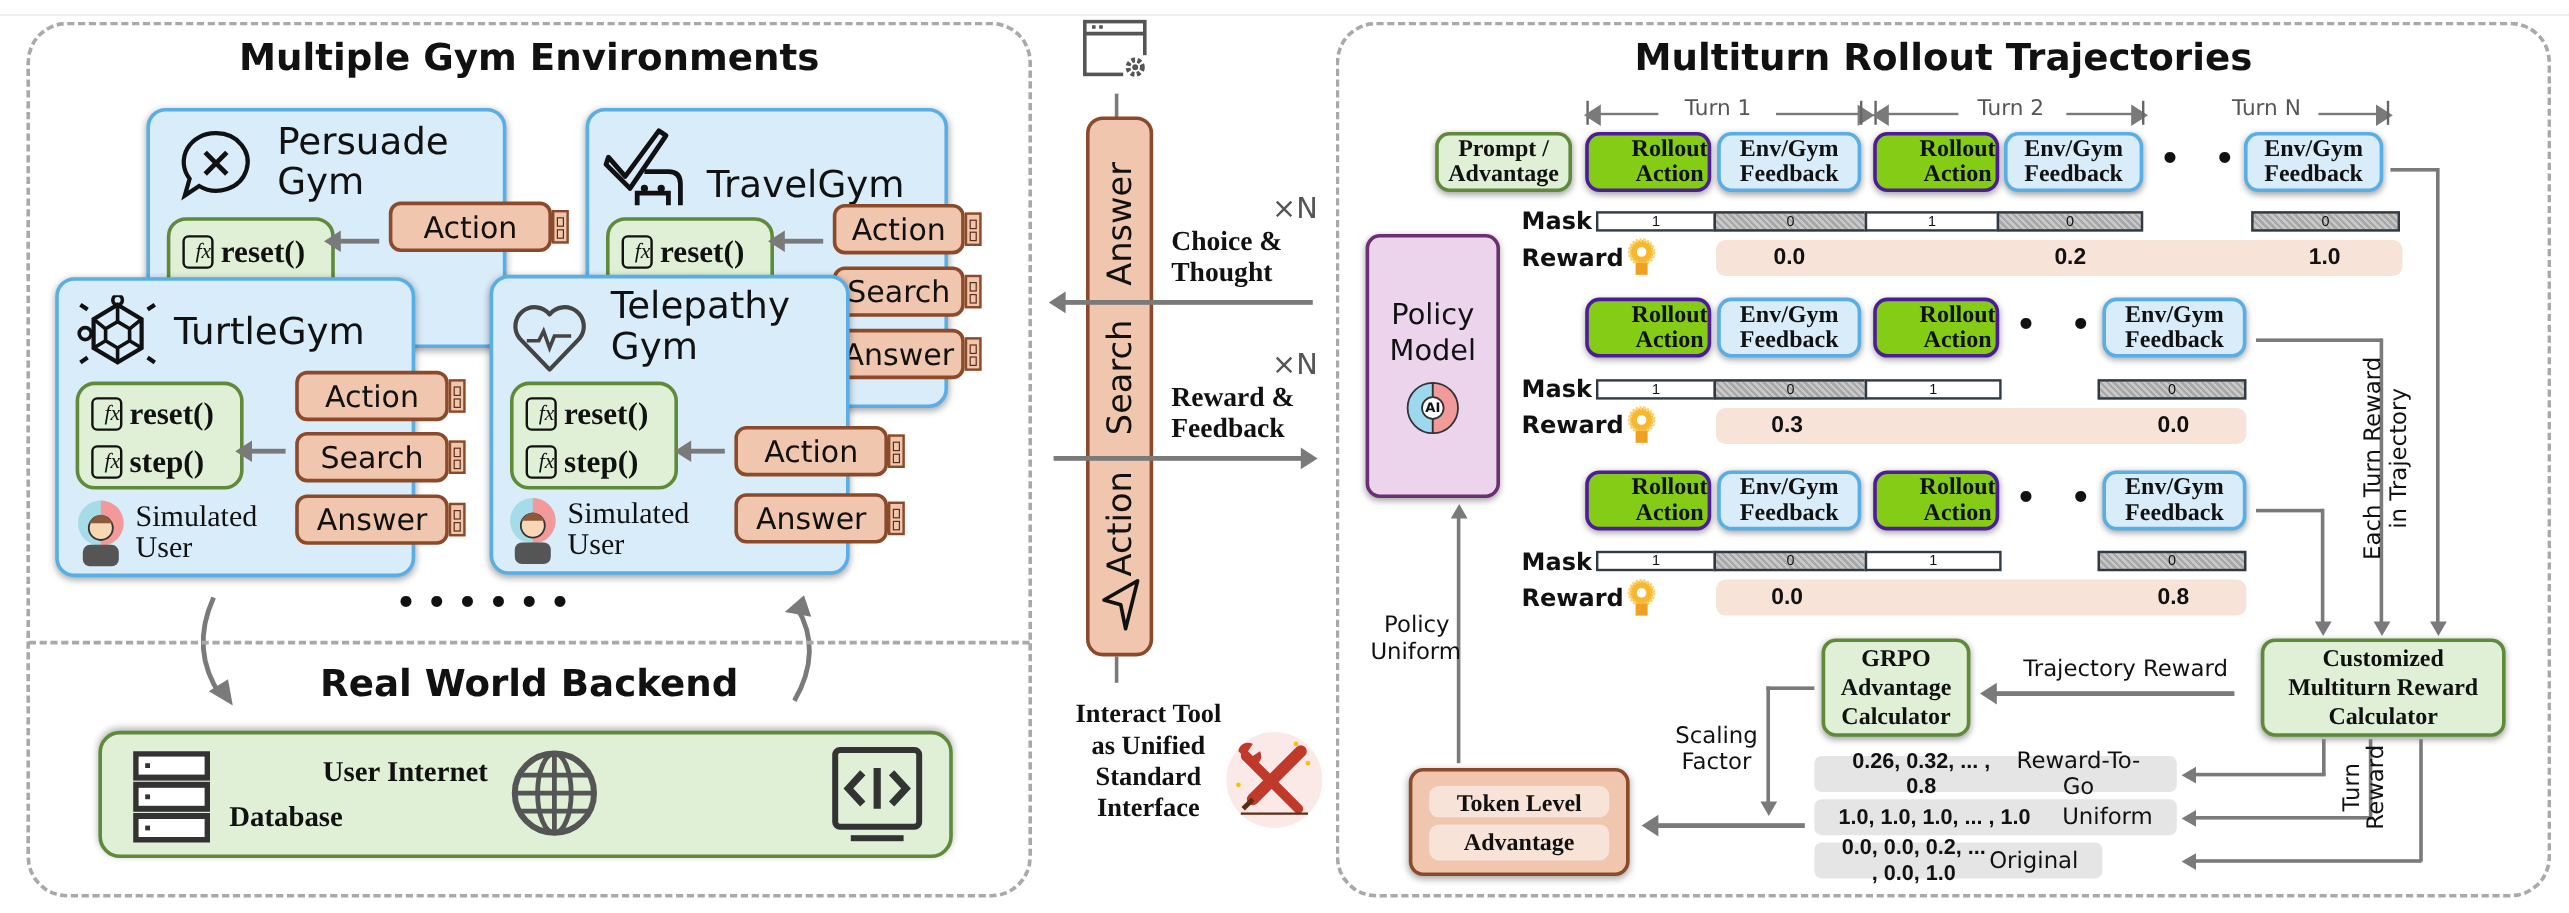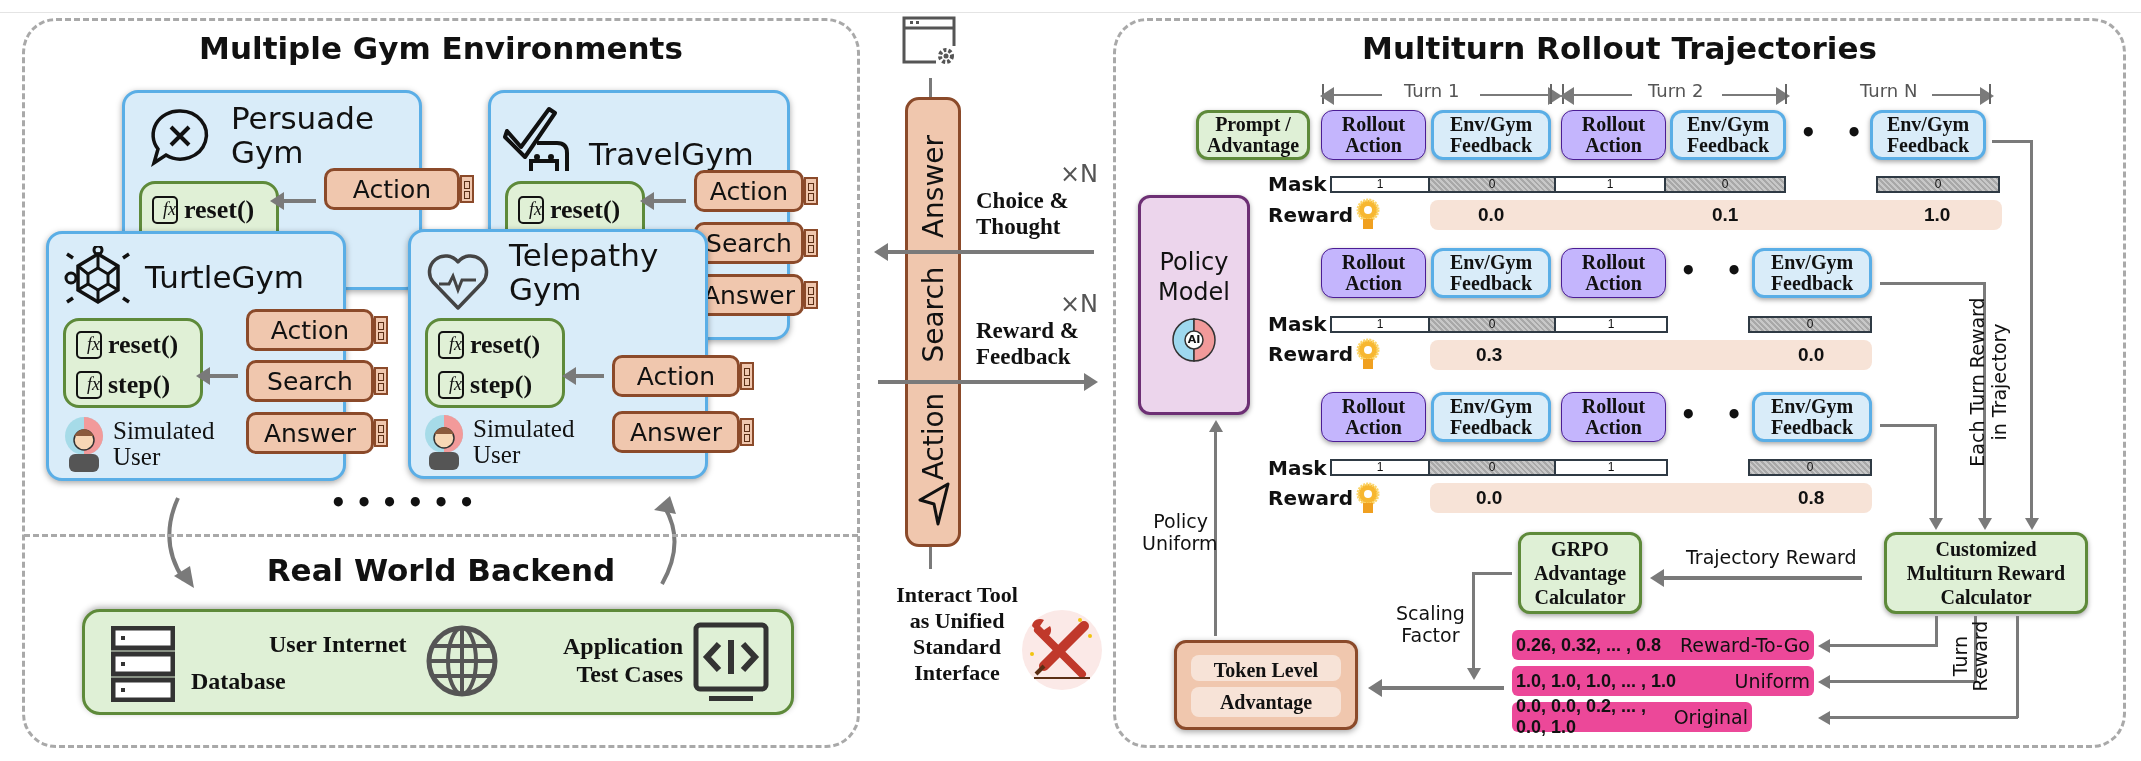--- a/index.html
+++ b/index.html
@@ -41,40 +41,40 @@
   .pill { background:#f0c7ae; border:3px solid #8b4a2a; border-radius:14px; box-sizing:border-box; }
   .vtext { position:absolute; transform:rotate(-90deg); transform-origin:center; font-size:28px; white-space:nowrap; }
   .mid-label { font-family:"Liberation Serif", serif; font-weight:bold; font-size:23px; line-height:26px; }
   .xn { font-size:24px; color:#555; }
 
   
   .blk { border-radius:12px; box-sizing:border-box; display:flex; align-items:center; justify-content:center;
          text-align:center; font-family:"Liberation Serif", serif; font-weight:bold; font-size:20px; line-height:21px;
          box-shadow:0 2px 5px rgba(0,0,0,0.35); }
   .blk-prompt { background:#dff0d6; border:3px solid #5e8a3a; }
-  .blk-action { background:#c4b5fd; border:1px solid #4c1d95; }
+  .blk-action { background:#84cc16; border:3px solid #4c1d95;justify-content:flex-end; }
   .blk-feedback { background:#d9ecf9; border:3px solid #5aaee6; }
   .blk-green { background:#dff0d6; border:3px solid #5e8a3a; font-size:20px; line-height:24px; }
   .mask { height:17px; box-sizing:border-box; border:2px solid #2f3a44; font-size:12px; line-height:13px; text-align:center;
           font-family:"Liberation Sans", sans-serif; }
   .mask-1 { background:#ffffff; }
   .mask-0 { background:#b9b9b9; background-image:repeating-linear-gradient(45deg,#a8a8a8 0 2px,#c8c8c8 2px 4px); }
   .row-lbl { font-weight:bold; font-size:20px; }
   .rbar { background:#f7e3d7; border-radius:8px; }
   .rval { font-family:"Liberation Sans", sans-serif; font-weight:bold; font-size:19px; }
   .dots { font-size:26px; font-weight:bold; letter-spacing:10px; }
   .turn { font-size:18px; color:#555; }
   .vline { width:3px; background:#7a7a7a; }
   .hline { height:3px; background:#7a7a7a; }
   .down-tip { width:0; height:0; border-top:12px solid #7a7a7a; border-left:7px solid transparent; border-right:7px solid transparent; }
   .up-tip { width:0; height:0; border-bottom:12px solid #7a7a7a; border-left:7px solid transparent; border-right:7px solid transparent; }
   .left-tip { width:0; height:0; border-right:12px solid #7a7a7a; border-top:7px solid transparent; border-bottom:7px solid transparent; }
   .small-lbl { font-size:19px; line-height:22px; }
-  .adv-row { background:#ec4899; border-radius:6px; height:30px; display:flex; align-items:center; justify-content:space-between;
-             padding:0 4px; box-sizing:border-box; }
+  .adv-row { background:#e5e5e5; border-radius:6px; height:30px; display:flex; align-items:center; justify-content:space-between;
+             padding:0 20px; box-sizing:border-box;text-align:center; }
   .adv-vals { font-family:"Liberation Sans", sans-serif; font-weight:bold; font-size:18px; }
   .adv-name { font-size:19px; }
   .token-box { background:#f0c7ae; border:3px solid #8b4a2a; border-radius:12px; box-sizing:border-box;
                box-shadow:0 2px 6px rgba(0,0,0,0.35); }
   .token-inner { background:#f7e3d7; border-radius:8px; position:absolute; left:14px; right:14px; text-align:center;
                  font-family:"Liberation Serif", serif; font-weight:bold; font-size:20px; }
 </style>
 </head>
 <body>
 
@@ -251,24 +251,20 @@
   <div class="abs bk-label" style="left:106px;top:55px;">Database</div>
   <div class="abs bk-label" style="left:184px;top:18px;">User Internet</div>
   <svg class="abs" style="left:340px;top:12px" width="74" height="74" viewBox="0 0 74 74">
     <circle cx="37" cy="37" r="33" fill="none" stroke="#555" stroke-width="5"></circle>
     <ellipse cx="37" cy="37" rx="14" ry="33" fill="none" stroke="#555" stroke-width="4"></ellipse>
     <line x1="37" y1="4" x2="37" y2="70" stroke="#555" stroke-width="4"></line>
     <line x1="4" y1="37" x2="70" y2="37" stroke="#555" stroke-width="4"></line>
     <line x1="9" y1="22" x2="65" y2="22" stroke="#555" stroke-width="4"></line>
     <line x1="9" y1="52" x2="65" y2="52" stroke="#555" stroke-width="4"></line>
   </svg>
-  <div class="abs bk-label" style="left:458px;top:20px;text-align:right;width:140px;">
-    <div>Application</div>
-    <div>Test Cases</div>
-  </div>
   <svg class="abs" style="left:608px;top:10px" width="76" height="84" viewBox="0 0 76 84">
     <rect x="3" y="3" width="70" height="64" rx="4" fill="none" stroke="#333" stroke-width="5"></rect>
     <path d="M26 22 l-12 13 l12 13 M50 22 l12 13 l-12 13" fill="none" stroke="#333" stroke-width="6"></path>
     <line x1="38" y1="18" x2="38" y2="52" stroke="#333" stroke-width="6"></line>
     <rect x="16" y="74" width="44" height="5" fill="#333"></rect>
   </svg>
 </div>
 
 <svg class="abs" style="left:902px;top:16px" width="56" height="50" viewBox="0 0 56 50">
   <rect x="2" y="2" width="50" height="44" fill="none" stroke="#555" stroke-width="3"></rect>
@@ -383,21 +379,21 @@
 <div class="abs mask mask-0" style="left:1664px;top:176px;width:122px;">0</div>
 <div class="abs mask mask-0" style="left:1876px;top:176px;width:124px;">0</div>
 <div class="abs row-lbl" style="left:1268px;top:203px;">Reward</div>
 <svg class="abs" style="left:1355px;top:198px" width="26" height="32" viewBox="0 0 26 32">
     <circle cx="13" cy="12" r="10" fill="#f7b731" stroke="#fbd56b" stroke-width="3" stroke-dasharray="2 1"></circle>
     <circle cx="13" cy="12" r="4" fill="#fff"></circle>
     <rect x="8" y="21" width="10" height="10" fill="#f0a020"></rect>
   </svg>
 <div class="abs rbar" style="left:1430px;top:200px;width:572px;height:30px;"></div>
 <div class="abs rval" style="left:1478px;top:204px;">0.0</div>
-<div class="abs rval" style="left:1712px;top:204px;">0.1</div>
+<div class="abs rval" style="left:1712px;top:204px;">0.2</div>
 <div class="abs rval" style="left:1924px;top:204px;">1.0</div>
 
 <div class="abs blk" style="left:1138px;top:195px;width:112px;height:220px;background:#ecd5ec;border:3px solid #6d2f74;flex-direction:column;font-family:'DejaVu Sans',sans-serif;font-weight:normal;font-size:24px;line-height:30px;">
   <div>Policy</div>
   <div>Model</div>
   <div style="position:relative;width:46px;height:46px;margin-top:10px;">
     <svg width="46" height="46" viewBox="0 0 46 46">
         <path d="M23 2 a21 21 0 0 0 0 42z" fill="#9ed8ef" stroke="#333" stroke-width="1.5"></path>
         <path d="M23 2 a21 21 0 0 1 0 42z" fill="#f19a9a" stroke="#333" stroke-width="1.5"></path>
         <circle cx="23" cy="23" r="9" fill="#fff" stroke="#333" stroke-width="1.5"></circle>

